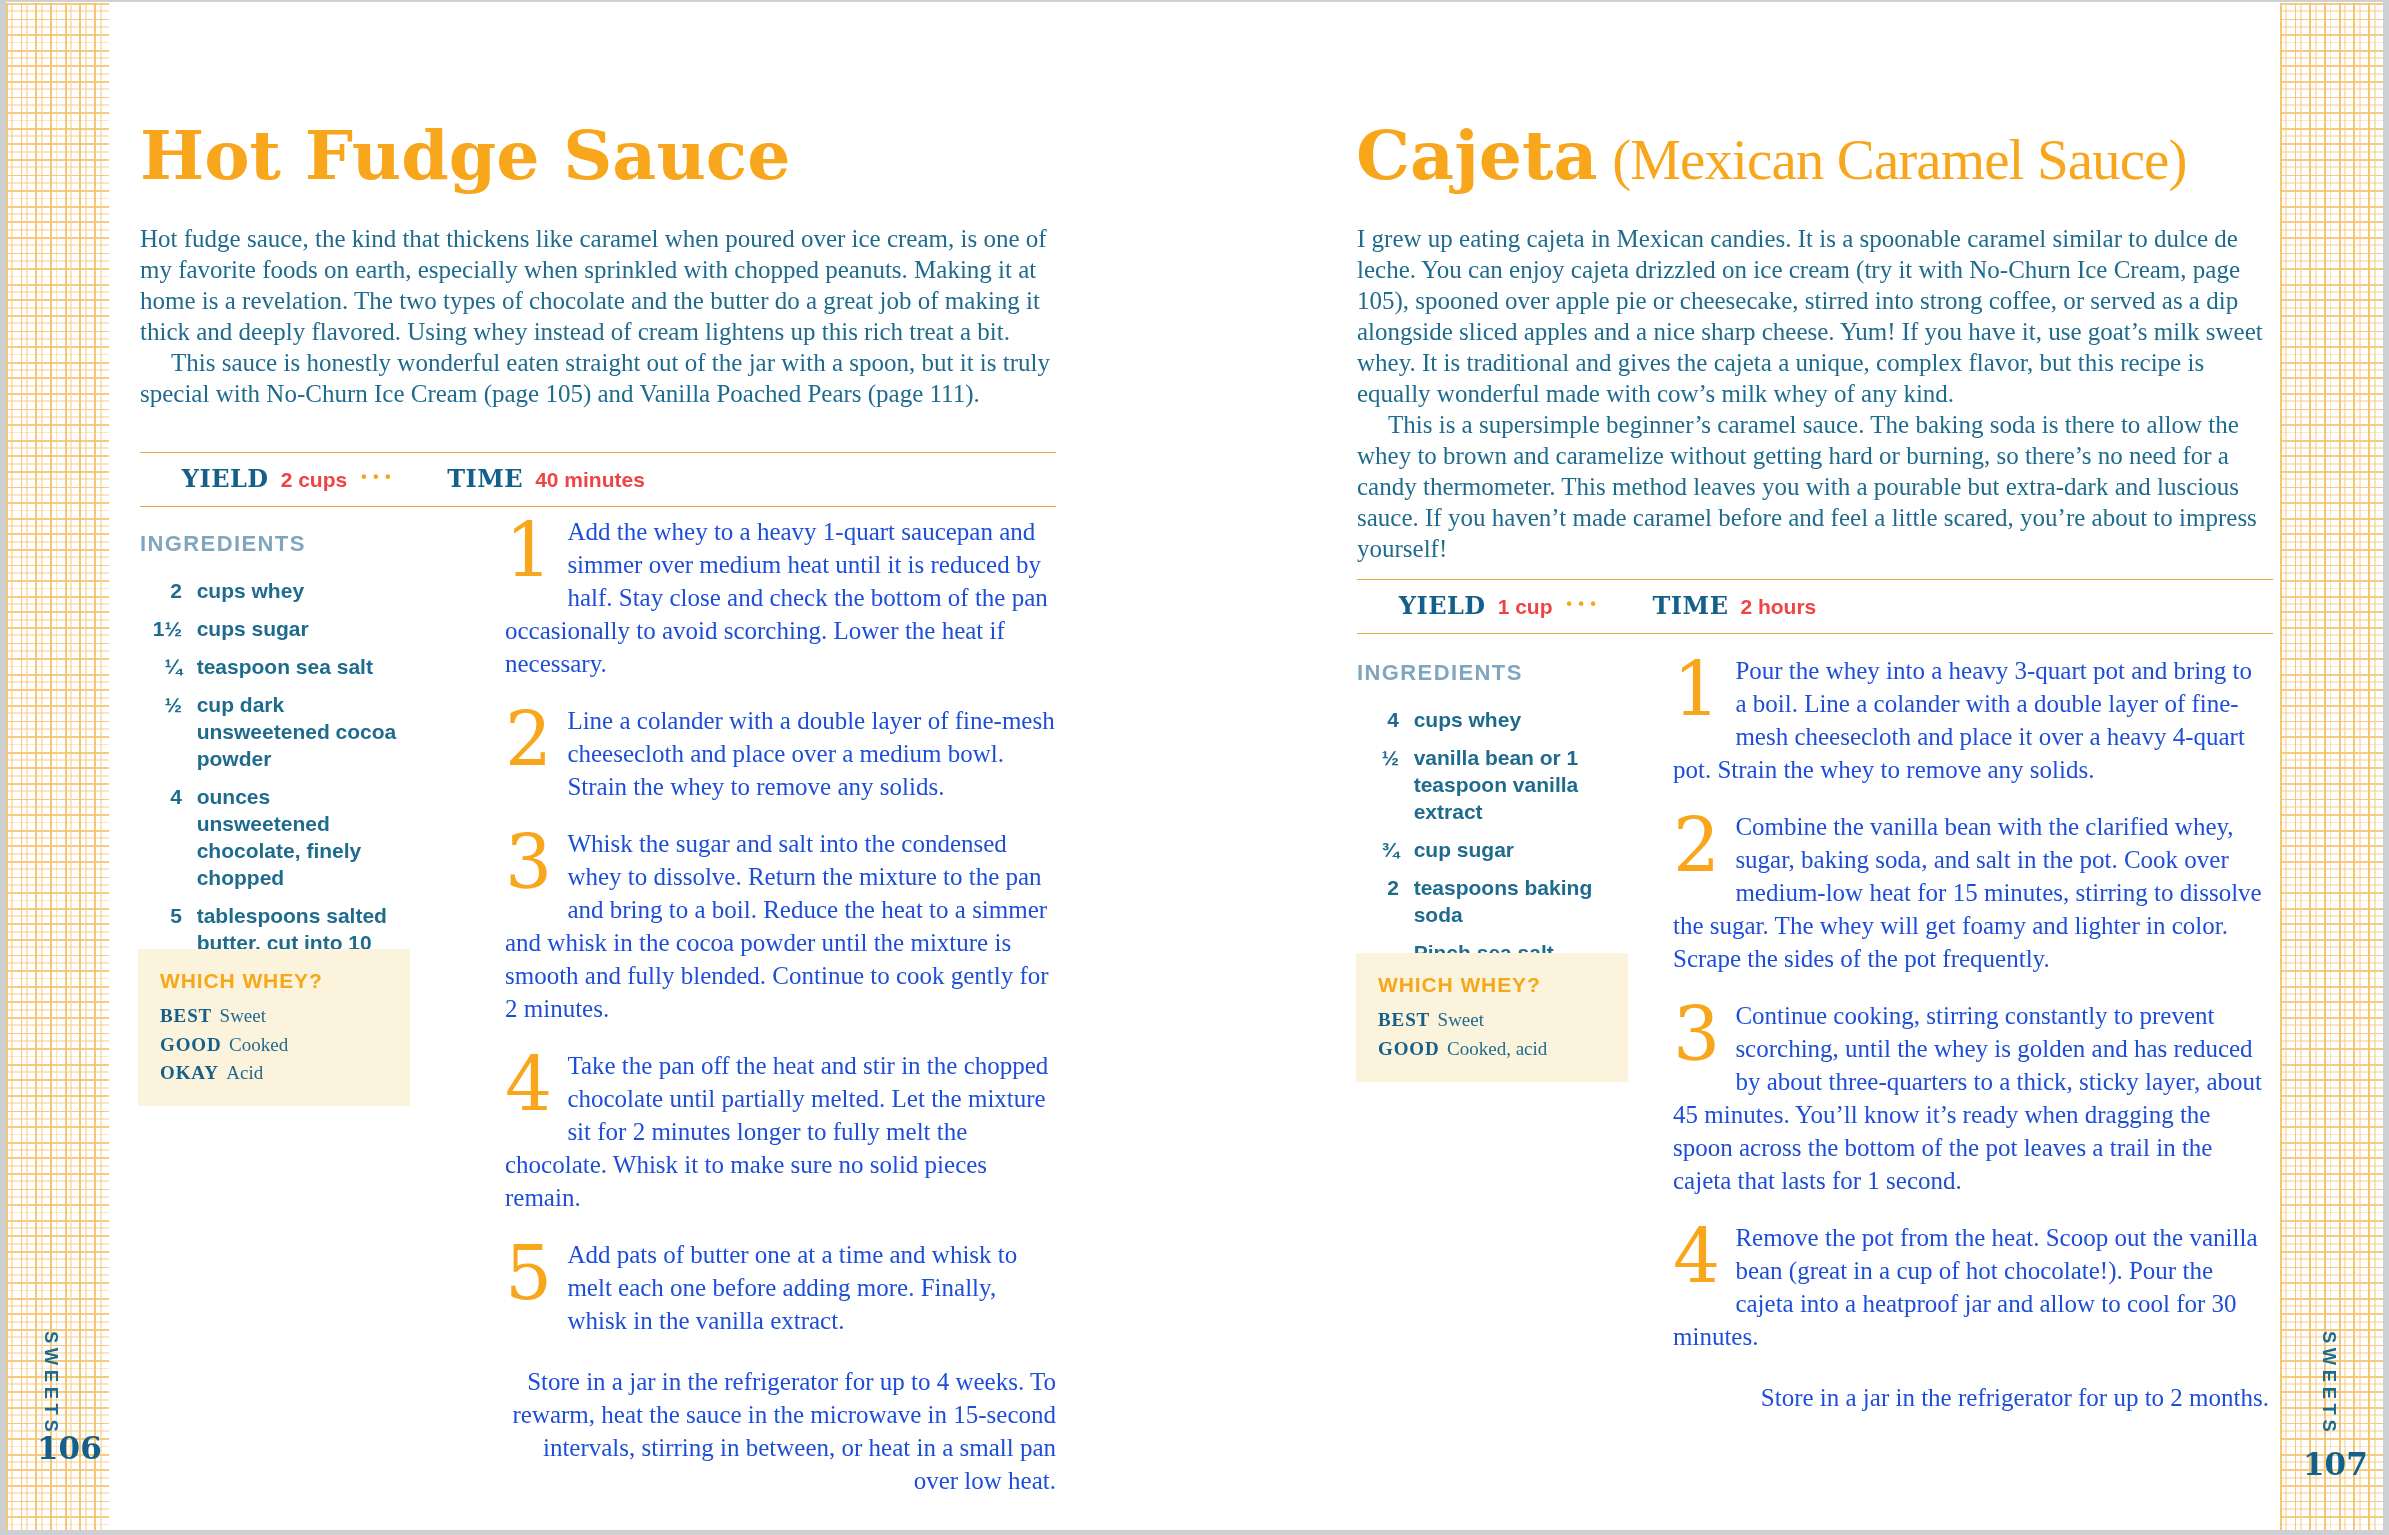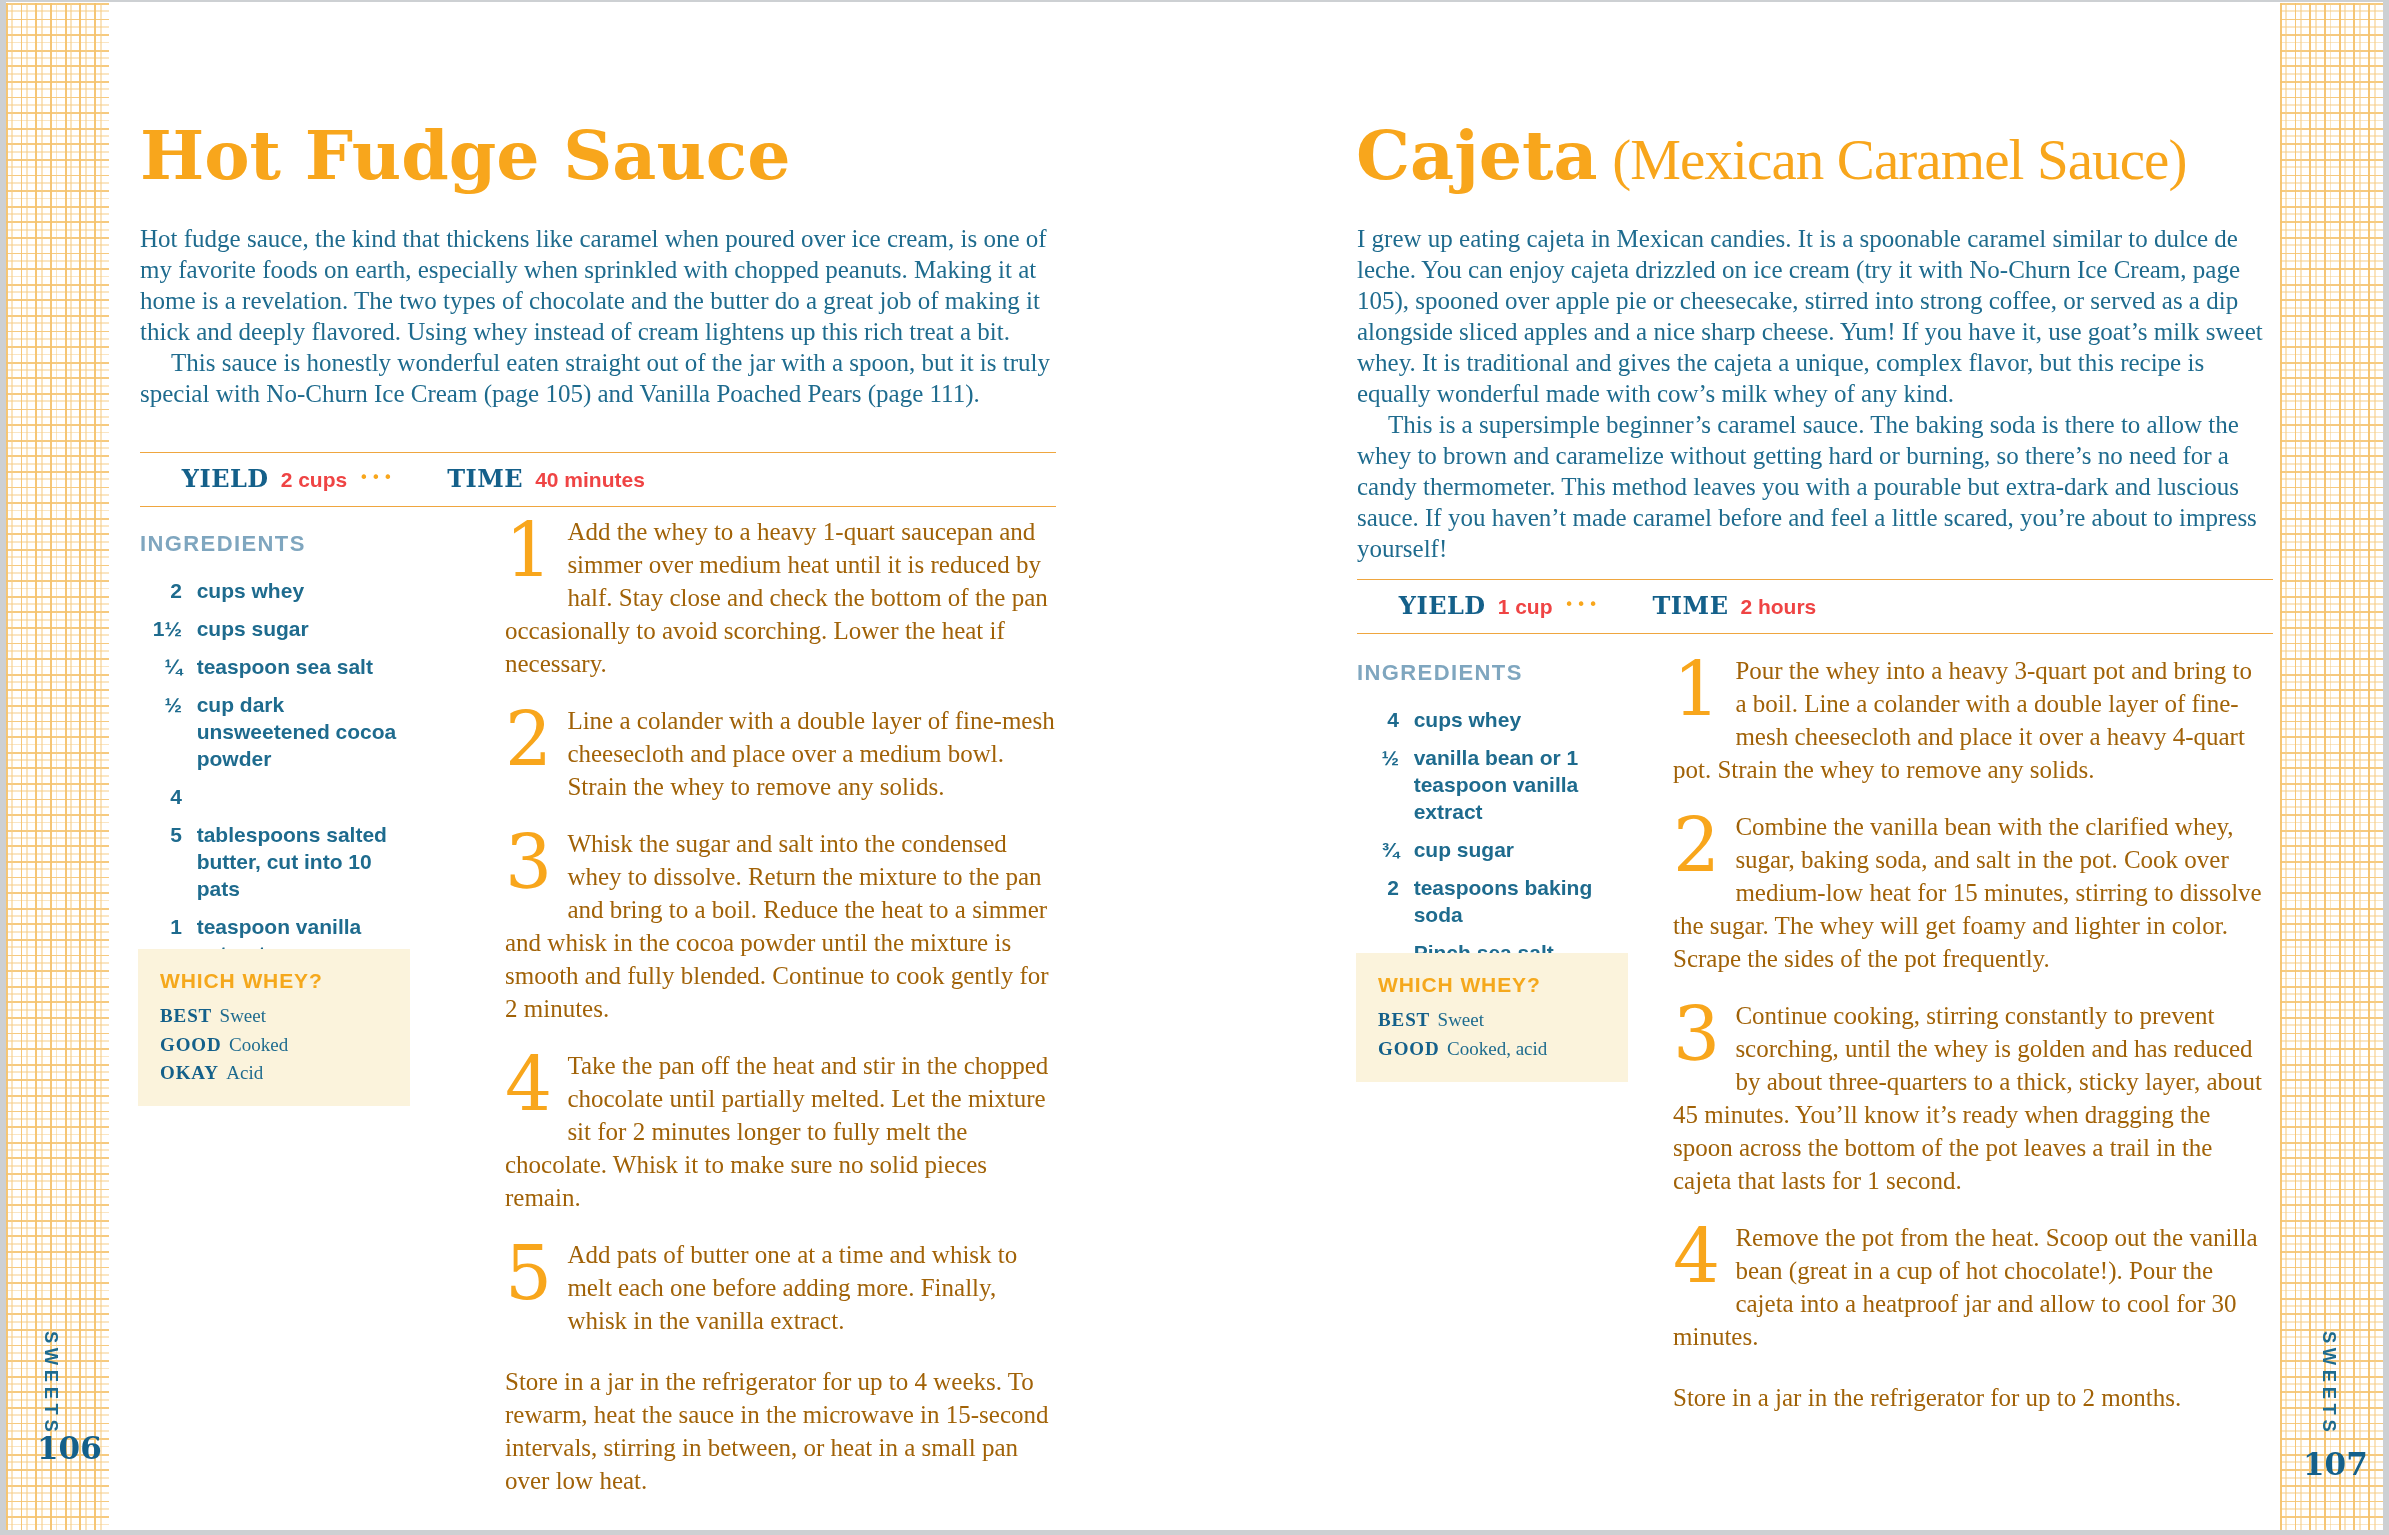--- a/index.html
+++ b/index.html
@@ -48,21 +48,21 @@
   .whey-heading{font-family:"Liberation Sans",sans-serif;font-weight:bold;font-size:21px;
     letter-spacing:0.9px;color:#F5A81C;margin-bottom:9.2px;}
   .whey-row{font-family:Liberation Serif, serif;font-size:19px;line-height:28.5px;color:#1E6B8E;}
   .whey-row .whey-label{font-weight:bold;color:#14608A;letter-spacing:0.9px;margin-right:7.4px;}
 
   .steps-col{position:absolute;}
   .step{margin-bottom:24px;overflow:visible;}
   .step:after{content:"";display:block;clear:both;}
   .step-num{float:left;width:44px;margin-right:18.4px;padding-top:1.8px;font-family:"DejaVu Serif",serif;
     font-size:74px;line-height:66px;color:#F8A61C;}
-  .step-text,.storage{font-size:25px;line-height:33px;color:#a16207;}
+  .step-text,.storage{font-size:25px;line-height:33px;color:#1d4ed8;text-align:right;}
   .storage{margin:27.6px 0 0 0;}
   .left-steps-col{left:505px;top:515px;width:551px;}
   .right-steps-col{left:1673px;top:654px;width:596px;}
 
   .left-title{left:140px;top:121px;}
   .right-title{left:1356px;top:121px;}
   .left-intro{left:140px;top:223px;}
   .right-intro{left:1357px;top:223px;}
   .left-meta{left:140px;top:452px;}
   .right-meta{left:1357px;top:579px;}
@@ -122,20 +122,21 @@
           <span class="item">teaspoon sea salt</span>
         </div>
 
         <div class="ing-row">
           <span class="qty">½</span>
           <span class="item">cup dark unsweetened cocoa powder</span>
         </div>
 
         <div class="ing-row">
           <span class="qty">4</span>
+          <span class="item">ounces unsweetened chocolate, finely chopped</span>
         </div>
 
         <div class="ing-row">
           <span class="qty">5</span>
           <span class="item">tablespoons salted butter, cut into 10 pats</span>
         </div>
 
         <div class="ing-row">
           <span class="qty">1</span>
           <span class="item">teaspoon vanilla extract</span>

